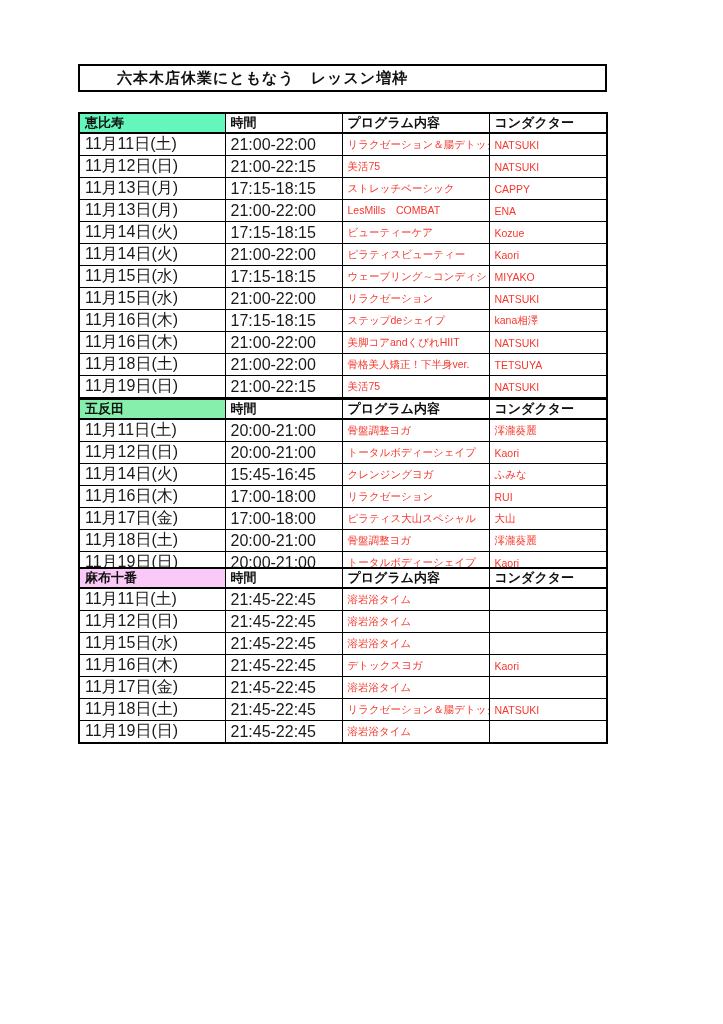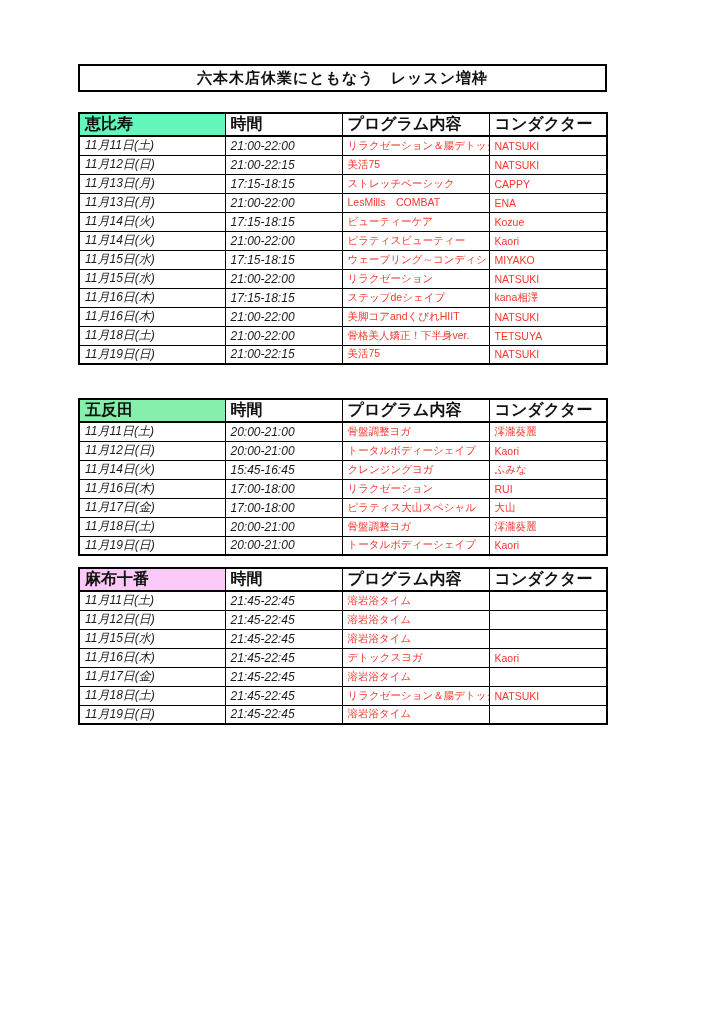--- a/index.html
+++ b/index.html
@@ -8,21 +8,21 @@
     background: #ffffff;
     font-family: "Liberation Sans", "DejaVu Sans", sans-serif;
     color: #000;
   }
   .sheet { position: relative; width: 723px; height: 1024px; background: #fff; overflow: hidden; }
 
   .title-box {
     position: absolute; left: 78px; top: 64px;
     width: 529px; height: 28px;
     border: 2px solid #000;
-    display: flex; align-items: center; justify-content: center;
+    display: flex; align-items: center;  padding-left: 37px;
   }
   .title-box span {
     font-size: 15px; font-weight: 600; letter-spacing: 1px; color: #111;
   }
 
   table.schedule {
     position: absolute; left: 78px;
     border-collapse: collapse;
     table-layout: fixed;
     width: 528px;
@@ -37,25 +37,25 @@
   table.schedule th, table.schedule td {
     border: 1px solid #000;
     height: 19px;
     padding: 0 5px;
     text-align: left;
     vertical-align: middle;
     overflow: hidden;
     white-space: nowrap;
   }
   table.schedule thead th {
-    font-size: 16px; font-weight: 700; color: #111;
+    font-size: 13px; font-weight: 700; color: #111;
     border-bottom: 2px solid #000;
   }
   table.schedule td.cell-date, table.schedule td.cell-time {
-    font-size: 12px; color: #1a1a1a; font-style: italic;
+    font-size: 16px; color: #1a1a1a;
   }
   table.schedule td.cell-program, table.schedule td.cell-conductor {
     font-size: 10.5px; color: var(--red, #f5372d);
   }
   #table-ebisu   { top: 112px; }
   #table-gotanda { top: 398px; }
   #table-azabu   { top: 567px; }
 </style>
 </head>
 <body>

